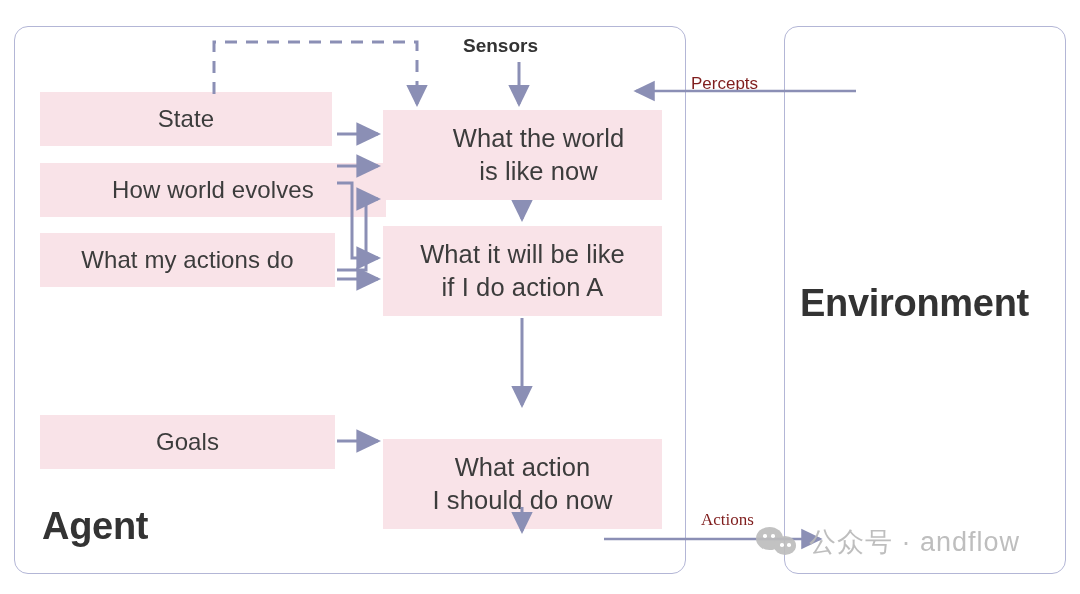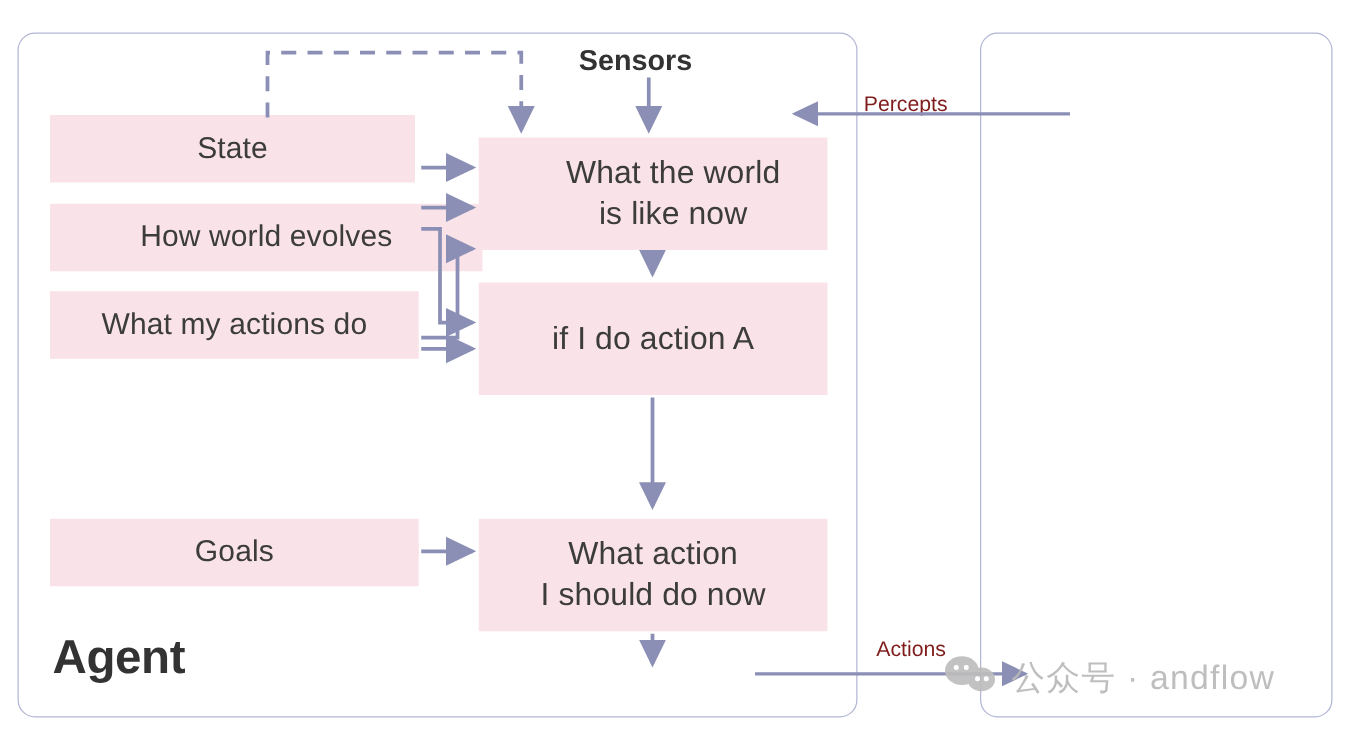--- a/index.html
+++ b/index.html
@@ -45,47 +45,47 @@
   .pbox.big { font-size: 25.5px; }
 
   .bold-label {
     position: absolute;
     font-weight: bold;
     color: #333333;
     white-space: nowrap;
   }
   #agent-title { font-size: 38px; left: 42px;  top: 505px; letter-spacing: -0.3px;}
   #env-title   { font-size: 38px; left: 800px; top: 282px; letter-spacing: -0.3px;}
-  #sensors-label   { font-size: 23px; left: 463px; top: 35px; }
+  #sensors-label   { font-size: 19px; left: 463px; top: 35px; }
   #actuators-label { font-size: 23px; left: 452px; top: 534px; }
 
   .flow-label {
     position: absolute;
     font-size: 17px;
     color: #7f1d1d;
     white-space: nowrap;
   }
   #percepts-label { left: 691px; top: 74px; }
-  #actions-label  { left: 701px; top: 510px; }
+  #actions-label  { left: 701px; top: 510px; font-family: Liberation Serif, serif; }
 
   svg.overlay {
     position: absolute;
     left: 0; top: 0;
     width: 1080px;
     height: 594px;
     pointer-events: none;
   }
 
   
   #watermark {
     position: absolute;
     left: 756px;
     top: 524px;
     display: flex;
-    align-items: flex-start;
+    align-items: center;
     gap: 9px;
     opacity: 0.92;
   }
   #wm-text {
     font-size: 27px;
     color: #b9b9b9;
     letter-spacing: 1px;
     white-space: nowrap;
   }
   #wm-logo { position: relative; width: 44px; height: 32px; }
@@ -105,20 +105,21 @@
 </head>
 <body>
 
 <div id="stage">
 
   <div class="frame" id="agent-frame"></div>
   <div class="frame" id="env-frame"></div>
 
   <div class="bold-label" id="agent-title">Agent</div>
 
+  <div class="bold-label" id="env-title">Environment</div>
 
   <div class="bold-label" id="sensors-label">Sensors</div>
 
 
   <div class="flow-label" id="percepts-label">Percepts</div>
 
   <div class="flow-label" id="actions-label">Actions</div>
 
   <div class="pbox" id="box-state" style="left:40px; top:92px; width:292px; height:54px;">State</div>
 
@@ -127,24 +128,25 @@
   <div class="pbox" id="box-what-my-actions-do" style="left:40px; top:233px; width:295px; height:54px;">What my actions do</div>
 
   <div class="pbox" id="box-goals" style="left:40px; top:415px; width:295px; height:54px;">Goals</div>
 
   <div class="pbox big" id="box-world-now" style="left:383px; top:110px; width:279px; height:90px; flex-direction:column;padding-left:32px;">
     <span>What the world</span>
     <span>is like now</span>
   </div>
 
   <div class="pbox big" id="box-world-after" style="left:383px; top:226px; width:279px; height:90px; flex-direction:column;">
+    <span>What it will be like</span>
     <span>if I do action A</span>
   </div>
 
-  <div class="pbox big" id="box-action-choice" style="left:383px; top:415px; width:279px; height:90px; flex-direction:column;">
+  <div class="pbox big" id="box-action-choice" style="left:383px; top:439px; width:279px; height:90px; flex-direction:column;">
     <span>What action</span>
     <span>I should do now</span>
   </div>
 
   <svg class="overlay" viewBox="0 0 1080 594">
     <defs>
       <marker id="ah" markerWidth="9" markerHeight="9" refX="7.2" refY="4.5" orient="auto" markerUnits="strokeWidth">
         <path d="M0,0.6 L8.2,4.5 L0,8.4 Z" fill="#8b8fb5"></path>
       </marker>
       <marker id="ah-big" markerWidth="8" markerHeight="8" refX="6.4" refY="4" orient="auto" markerUnits="strokeWidth">

